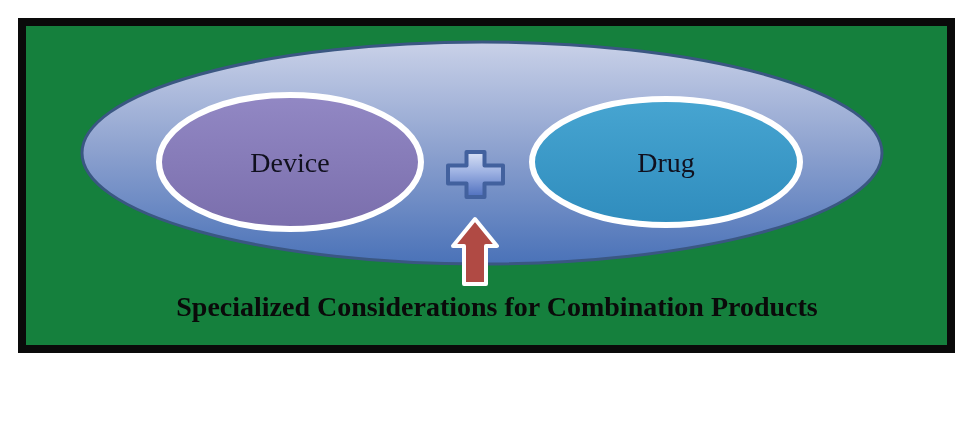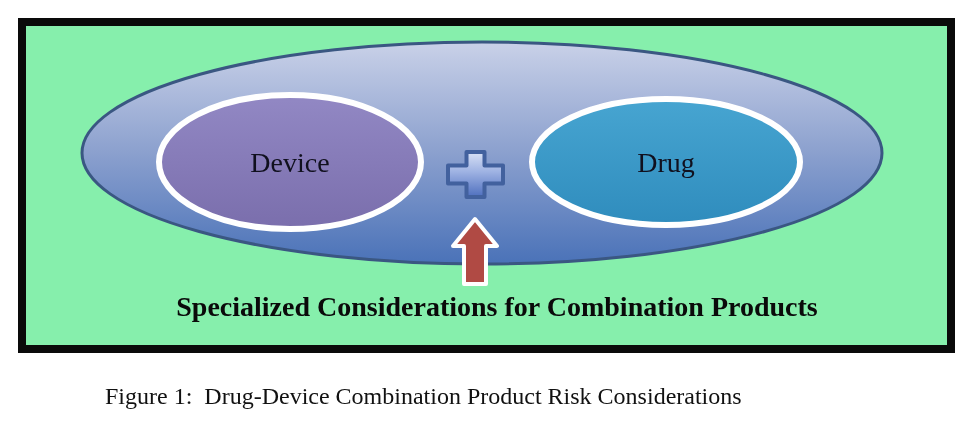--- a/index.html
+++ b/index.html
@@ -16,21 +16,21 @@
     overflow: hidden;
   }
   .figure-frame {
     position: absolute;
     left: 18px;
     top: 18px;
     width: 937px;
     height: 335px;
     border: 8px solid #0a0a0a;
     box-sizing: border-box;
-    background: #86efac;
+    background: #15803d;
   }
   .figure-frame svg {
     position: absolute;
     left: 0;
     top: 0;
   }
   .ellipse-label {
     font-family: "Liberation Serif", serif;
     font-size: 28px;
     fill: #10101e;
@@ -88,15 +88,14 @@
       <text x="640" y="146" text-anchor="middle" class="ellipse-label">Drug</text>
 
       <path d="M440.5,126 h18 v13.5 h18.5 v18 h-18.5 v13.5 h-18 v-13.5 h-18.5 v-18 h18.5 Z" fill="url(#plusGrad)" stroke="#42619e" stroke-width="4" stroke-linejoin="round"></path>
 
       <path d="M449,193 L471,220 L460,220 L460,258 L438,258 L438,220 L427,220 Z" fill="#b04a44" stroke="#ffffff" stroke-width="4" stroke-linejoin="round"></path>
 
       <text x="471" y="290" text-anchor="middle" class="diagram-title-text">Specialized Considerations for Combination Products</text>
     </svg>
   </div>
 
-  <div class="figure-caption">Figure 1:  Drug-Device Combination Product Risk Considerations</div>
 
 </div>
 
 </body></html>

